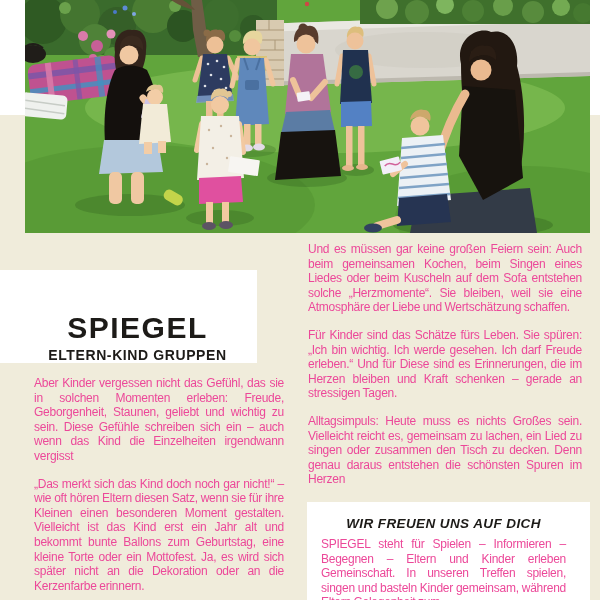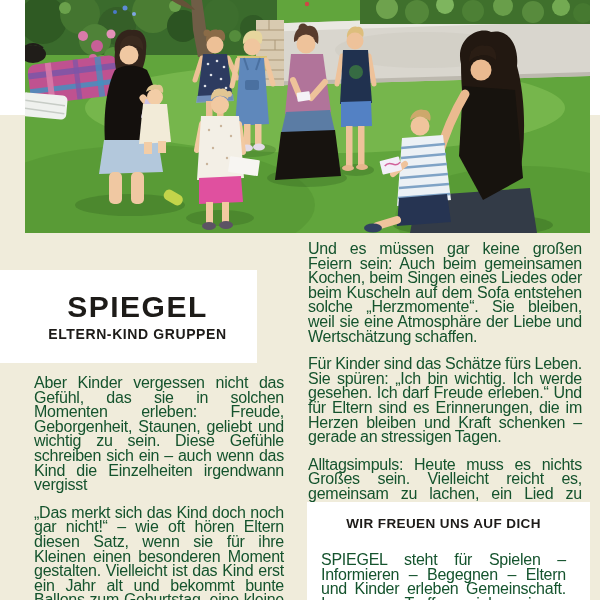--- a/index.html
+++ b/index.html
@@ -7,43 +7,43 @@
   .page{
     position:relative;width:600px;height:600px;margin:0 auto;
     background:#ffffff;overflow:hidden;
     font-family:"Liberation Sans",sans-serif;color:#4b493d;
   }
   .beige-bg{position:absolute;left:0;top:115px;width:600px;height:485px;background:#f0ecdb;}
   .photo{position:absolute;left:25px;top:0;width:565px;height:233px;overflow:hidden;}
   .photo svg{display:block;}
   .masthead{
     position:absolute;left:0;top:270px;width:257px;height:93px;background:#ffffff;
-    display:flex;flex-direction:column;align-items:center;justify-content:center;
+    display:flex;flex-direction:column;align-items:center;justify-content:flex-end;
     padding-left:18px;
   }
   .masthead-title{
     font-size:30px;font-weight:700;letter-spacing:1.5px;color:#1d1b18;line-height:1.05;
   }
   .masthead-subtitle{
     font-size:14px;font-weight:700;letter-spacing:.6px;color:#1d1b18;margin-top:4px;white-space:nowrap;
   }
   .body-text{
-    font-size:16px;line-height:14.6px;letter-spacing:-.25px;word-spacing:-.5px;
-    text-align:justify;color:#14532d;
+    font-size:12px;line-height:14.6px;letter-spacing:-.25px;word-spacing:-.5px;
+    text-align:justify;color:#ec4899;
   }
   .body-text p{margin:0 0 13px 0;}
   .col-left{position:absolute;left:34px;top:376px;width:250px;}
   .col-right{position:absolute;left:308px;top:242px;width:274px;}
   .callout{
     position:absolute;left:307px;top:502px;width:283px;height:110px;background:#ffffff;
     padding:14px 24px 0 14px;
   }
   .callout-heading{
     font-size:13.5px;font-weight:700;letter-spacing:.4px;color:#1d1b18;
-    text-align:center;margin:0 0 22px 0;white-space:nowrap;
+    text-align:center;margin:0 0 6px 0;white-space:nowrap;font-style:italic;
   }
   .callout .body-text p{margin:0;}
 </style>
 </head>
 <body>
 
 <div class="page">
 
   <div class="beige-bg"></div>
 
@@ -303,21 +303,21 @@
     <div class="masthead-subtitle">ELTERN-KIND GRUPPEN</div>
   </div>
 
   <div class="col-left body-text">
     <p>Aber Kinder vergessen nicht das Gefühl, das sie in solchen Momenten erleben: Freude, Geborgenheit, Staunen, geliebt und wichtig zu sein. Diese Gefühle schreiben sich ein – auch wenn das Kind die Einzelheiten irgendwann vergisst</p>
     <p>„Das merkt sich das Kind doch noch gar nicht!“ – wie oft hören Eltern diesen Satz, wenn sie für ihre Kleinen einen besonderen Moment gestalten. Vielleicht ist das Kind erst ein Jahr alt und bekommt bunte Ballons zum Geburtstag, eine kleine Torte oder ein Mottofest. Ja, es wird sich später nicht an die Dekoration oder an die Kerzenfarbe erinnern.</p>
   </div>
 
   <div class="col-right body-text">
     <p>Und es müssen gar keine großen Feiern sein: Auch beim gemeinsamen Kochen, beim Singen eines Liedes oder beim Kuscheln auf dem Sofa entstehen solche „Herzmomente“. Sie bleiben, weil sie eine Atmosphäre der Liebe und Wertschätzung schaffen.</p>
-    <p>Für Kinder sind das Schätze fürs Leben. Sie spüren: „Ich bin wichtig. Ich werde gesehen. Ich darf Freude erleben.“ Und für Eltern sind es Erinnerungen, die im Herzen bleiben und Kraft schenken – gerade an stressigen Tagen.</p>
+    <p>Für Kinder sind das Schätze fürs Leben. Sie spüren: „Ich bin wichtig. Ich werde gesehen. Ich darf Freude erleben.“ Und für Diese sind es Erinnerungen, die im Herzen bleiben und Kraft schenken – gerade an stressigen Tagen.</p>
     <p>Alltagsimpuls: Heute muss es nichts Großes sein. Vielleicht reicht es, gemeinsam zu lachen, ein Lied zu singen oder zusammen den Tisch zu decken. Denn genau daraus entstehen die schönsten Spuren im Herzen</p>
   </div>
 
   <div class="callout">
     <h3 class="callout-heading">WIR FREUEN UNS AUF DICH</h3>
     <div class="body-text">
       <p>SPIEGEL steht für Spielen – Informieren – Begegnen – Eltern und Kinder erleben Gemeinschaft. In unseren Treffen spielen, singen und basteln Kinder gemeinsam, während Eltern Gelegenheit zum</p>
     </div>
   </div>
 

